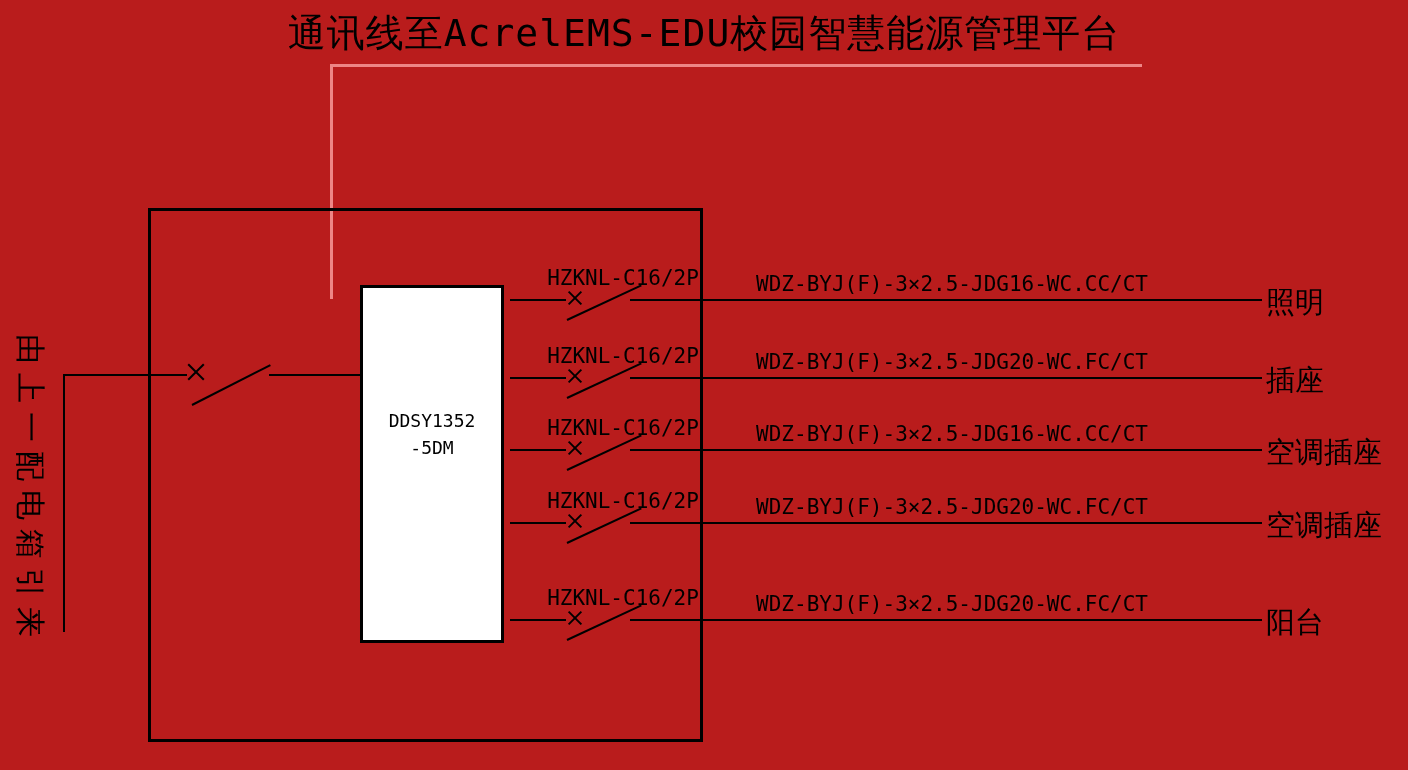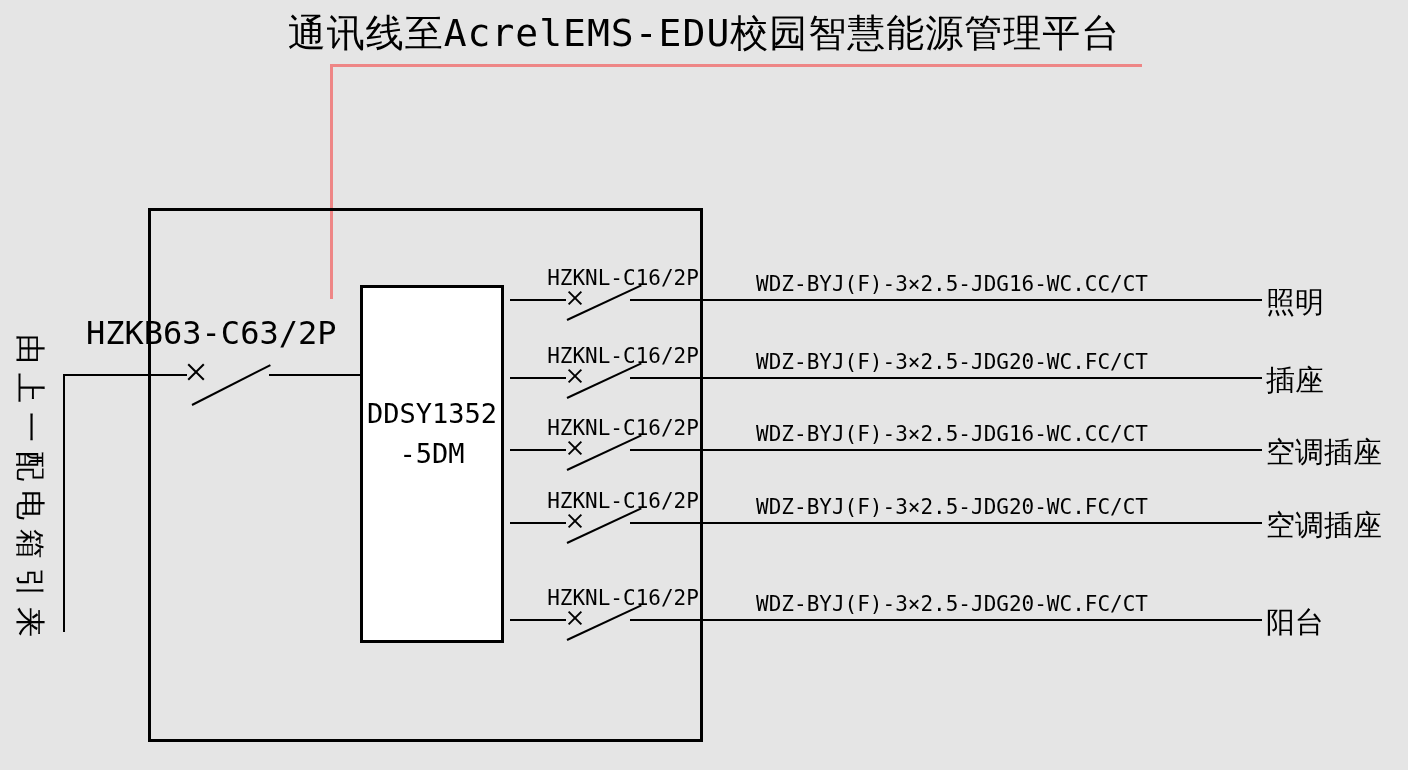--- a/index.html
+++ b/index.html
@@ -1,34 +1,34 @@
 <!DOCTYPE html>
 <html><head>
 <meta charset="utf-8">
 <style>
   html,body{margin:0;padding:0;background:#ffffff;}
   .canvas{
-    position:relative;width:1408px;height:770px;background:#e5e5e5;overflow:hidden;
+    position:relative;width:1408px;height:770px;background:#b91c1c;overflow:hidden;
     font-family:"DejaVu Sans Mono","Liberation Sans",sans-serif;color:#000;
   }
   .ln{position:absolute;background:#000;}
   .comm{position:absolute;background:#ee8686;}
   .title{
     position:absolute;left:0;right:0;top:8px;text-align:center;
     font-size:38px;white-space:nowrap;letter-spacing:1px;
   }
   .outer-box{
     position:absolute;left:148px;top:208px;width:549px;height:528px;
     border:3px solid #000;
   }
   .meter-box{
     position:absolute;left:360px;top:285px;width:144px;height:302px;
     border:3px solid #000;background:#fff;
     display:flex;flex-direction:column;align-items:center;justify-content:flex-end;
-    padding-bottom:50px;font-size:27px;line-height:1.5;
+    padding-bottom:50px;font-size:18px;line-height:1.5;
   }
   .meter-box{height:352px;justify-content:center;padding-bottom:0;box-sizing:border-box;height:358px;padding-bottom:60px;}
   .vlabel{
     position:absolute;left:50px;top:334px;transform:rotate(90deg);transform-origin:0 0;
     font-size:30px;letter-spacing:9px;white-space:nowrap;
   }
   .main-breaker-label{position:absolute;left:86px;top:314px;font-size:32px;white-space:nowrap;}
   .blade{position:absolute;background:#000;height:2px;transform-origin:0 50%;}
   .xmark{position:absolute;}
   .xmark i{position:absolute;left:0;top:calc(50% - 1px);width:100%;height:2px;background:#000;display:block;}
@@ -59,21 +59,20 @@
   <div class="vlabel">由上一配电箱引来</div>
 
   <div class="ln" style="left:63px;top:374px;width:2px;height:258px;"></div>
   <div class="ln" style="left:63px;top:374px;width:124px;height:2px;"></div>
   <span class="xmark xl">
     <i class="b1"></i>
     <i class="b2"></i>
   </span>
   <div class="blade" style="left:192px;top:404px;width:88px;transform:rotate(-27deg);"></div>
   <div class="ln" style="left:269px;top:374px;width:91px;height:2px;"></div>
-  <div class="main-breaker-label">HZKB63-C63/2P</div>
 
   <div class="meter-box">
     <div>DDSY1352</div>
     <div>-5DM</div>
   </div>
 
   <div class="circuit" style="top:300px;">
     <div class="ln stub"></div>
     <span class="xmark xs">
       <i class="b1"></i>

